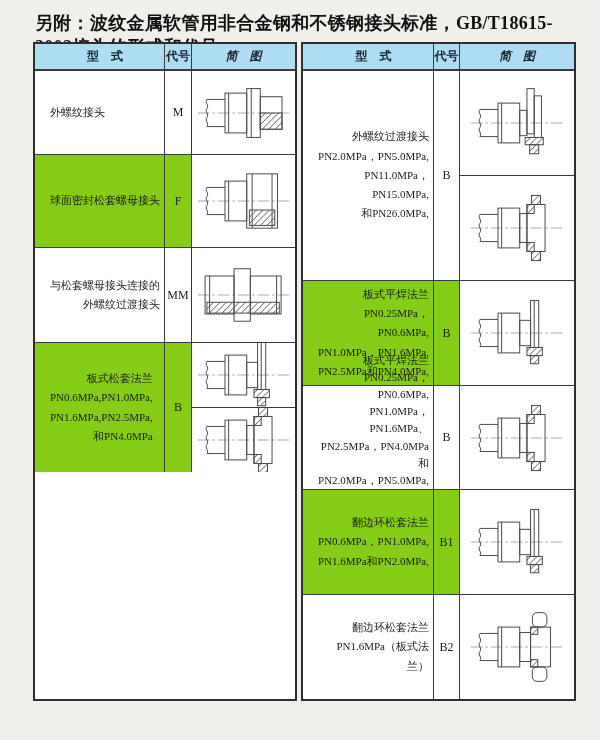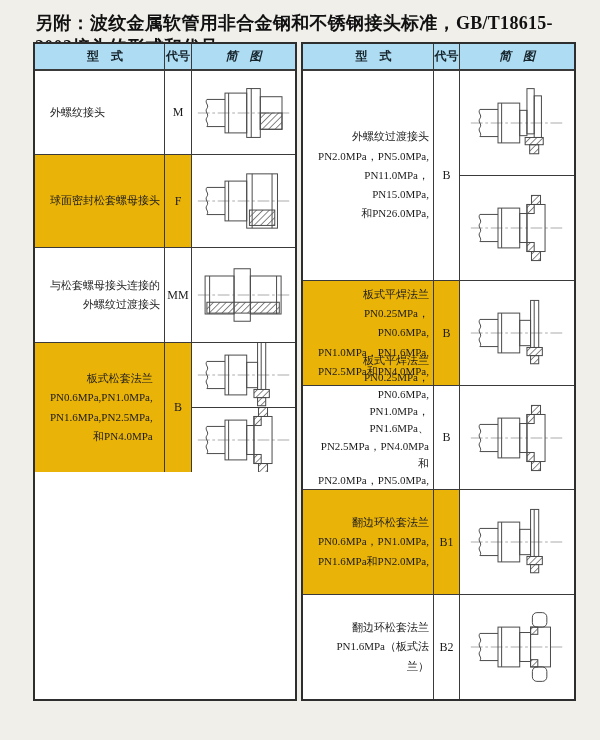--- a/index.html
+++ b/index.html
@@ -44,21 +44,21 @@
     padding:4px 4px 4px 15px;
     font-size:11px;line-height:1.75;white-space:pre-line;
   }
   .tbl-right .c-type{width:131px;}
   .c-code{width:27px;border-right:1.5px solid #3a3a3a;
     display:flex;align-items:center;justify-content:center;
     font-size:12px;
   }
   .tbl-right .c-code{width:26px;}
   .c-sk{flex:1;display:flex;flex-direction:column;font-style:italic;}
-  .hl{background:#eab308;}
+  .hl{background:#84cc16;}
   .sk{
     flex:1;display:flex;align-items:center;justify-content:center;
     background:#ffffff;overflow:hidden;
   }
   .sk + .sk{border-top:1.5px solid #3a3a3a;}
   .sk svg{display:block;}
 </style>
 </head>
 <body>
 

